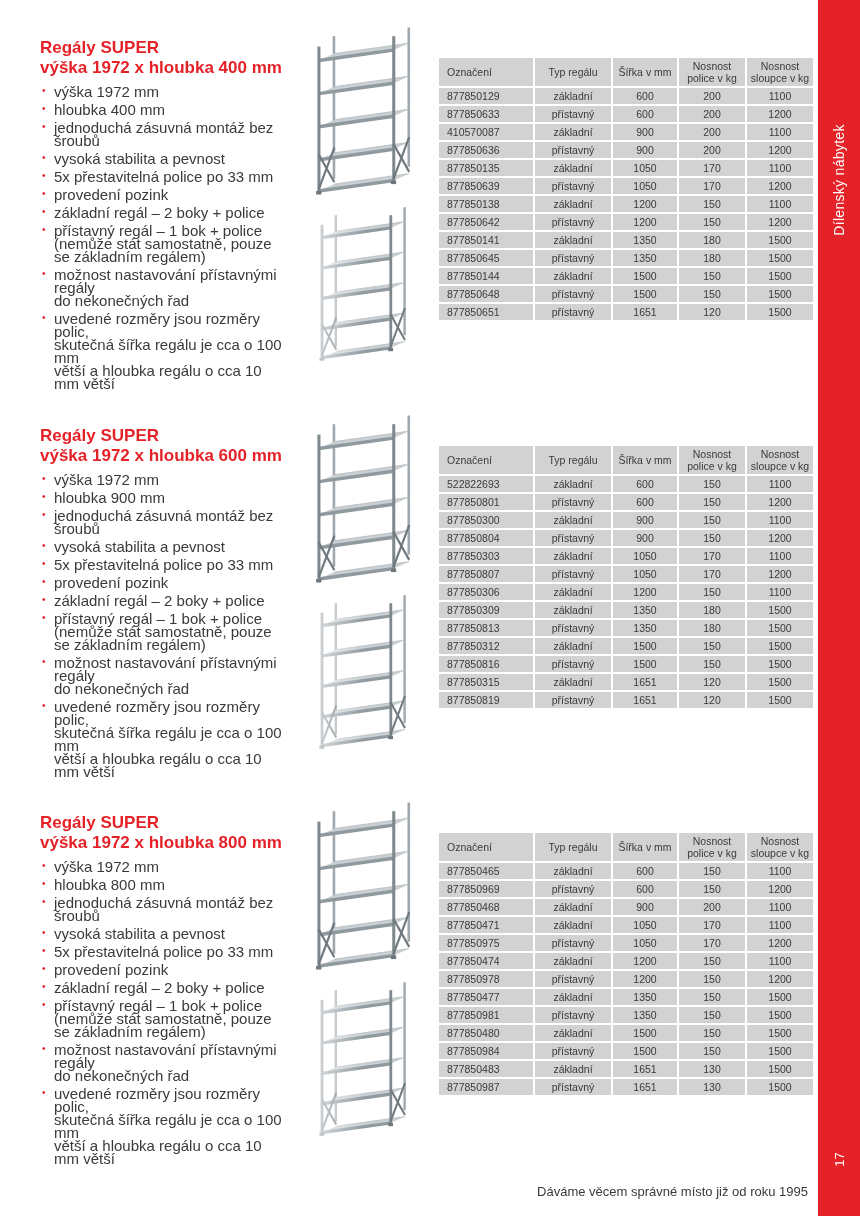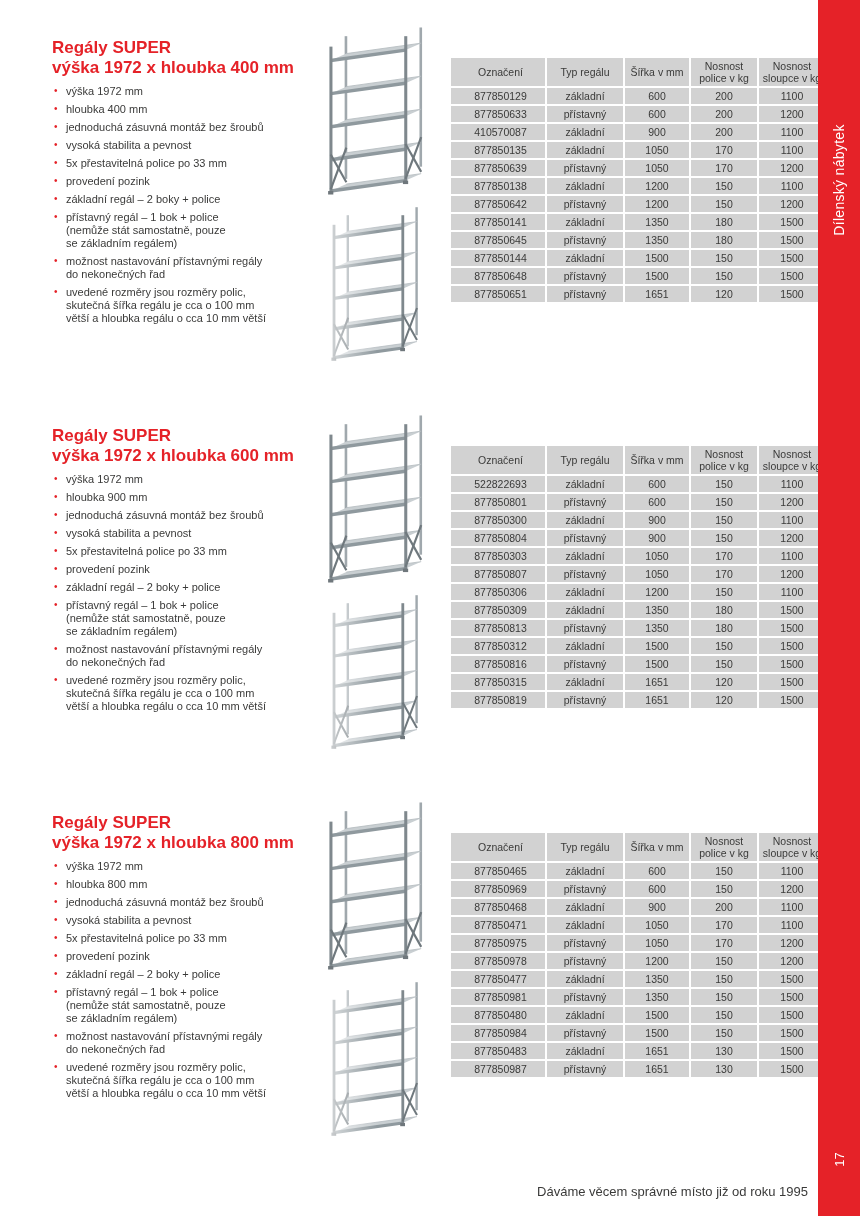--- a/index.html
+++ b/index.html
@@ -14,38 +14,38 @@
   
   .sidebar-tab { position:absolute; top:0; right:0; width:42px; height:1216px; background:var(--accent); }
   .vlabel { position:absolute; right:0; width:42px; display:flex; align-items:center; justify-content:center; }
   .vlabel span { transform:rotate(-90deg); white-space:nowrap; color:#fff; }
   .sidebar-label { top:92px; height:176px; }
   .sidebar-label span { font-size:14px; letter-spacing:0.3px; }
   .sidebar-pagenum { top:1128px; height:62px; }
   .sidebar-pagenum span { font-size:13px; }
 
   
-  .section { position:absolute; left:0; width:818px; height:385px;margin-left:12px; }
+  .section { position:absolute; left:0; width:818px; height:385px; }
   .sec-title { position:absolute; left:40px; top:10px; font-size:17px; font-weight:bold; color:var(--accent); line-height:1.18; }
   .features { position:absolute; left:40px; top:57px; width:244px; margin:0; padding:0; list-style:none; }
-  .features li { position:relative; padding-left:14px; font-size:11px; line-height:13px; margin-bottom:5px; white-space:pre-line; }
+  .features li { position:relative; padding-left:14px; font-size:15px; line-height:13px; margin-bottom:5px; white-space:pre-line; }
   .features li::before { content:"•"; position:absolute; left:2px; top:-1px; color:var(--accent); font-size:10px; }
 
   .imgcol { position:absolute; left:283px; top:-4px; width:148px; }
   .shelf { display:block; width:148px; height:174px; }
   .shelf2 { height:160px; margin-top:6px; }
 
   .spec-table { position:absolute; left:437px; top:28px; border-collapse:separate; border-spacing:2px; table-layout:fixed; width:378px; }
   .spec-table th, .spec-table td {
     background:var(--cell); font-weight:normal; font-size:10.5px; line-height:12px;
     text-align:center; vertical-align:middle; padding:2px 3px; overflow:hidden;
   }
   .spec-table th { height:26px; white-space:pre-line; }
   .spec-table td { height:14px; }
-  .spec-table .col-left { text-align:center; padding-left:8px; }
+  .spec-table .col-left { text-align:left; padding-left:8px; }
 
   .footer { position:absolute; top:1184px; right:52px; font-size:13px; color:#3a3a39; }
 
   .svgdefs { position:absolute; width:0; height:0; overflow:hidden; }
 </style>
 </head>
 <body style="--accent: #e52228; --cell: #d2d2d2;">
 
 <svg class="svgdefs" xmlns="http://www.w3.org/2000/svg" xmlns:xlink="http://www.w3.org/1999/xlink" aria-hidden="true">
   <defs>
@@ -165,20 +165,27 @@
               <td>1200</td>
             </tr>
             <tr>
               <td class="col-left">410570087</td>
               <td>základní</td>
               <td>900</td>
               <td>200</td>
               <td>1100</td>
             </tr>
             <tr>
+              <td class="col-left">877850636</td>
+              <td>přístavný</td>
+              <td>900</td>
+              <td>200</td>
+              <td>1200</td>
+            </tr>
+            <tr>
               <td class="col-left">877850135</td>
               <td>základní</td>
               <td>1050</td>
               <td>170</td>
               <td>1100</td>
             </tr>
             <tr>
               <td class="col-left">877850639</td>
               <td>přístavný</td>
               <td>1050</td>
@@ -462,20 +469,27 @@
               <td>1100</td>
             </tr>
             <tr>
               <td class="col-left">877850975</td>
               <td>přístavný</td>
               <td>1050</td>
               <td>170</td>
               <td>1200</td>
             </tr>
             <tr>
+              <td class="col-left">877850474</td>
+              <td>základní</td>
+              <td>1200</td>
+              <td>150</td>
+              <td>1100</td>
+            </tr>
+            <tr>
               <td class="col-left">877850978</td>
               <td>přístavný</td>
               <td>1200</td>
               <td>150</td>
               <td>1200</td>
             </tr>
             <tr>
               <td class="col-left">877850477</td>
               <td>základní</td>
               <td>1350</td>

